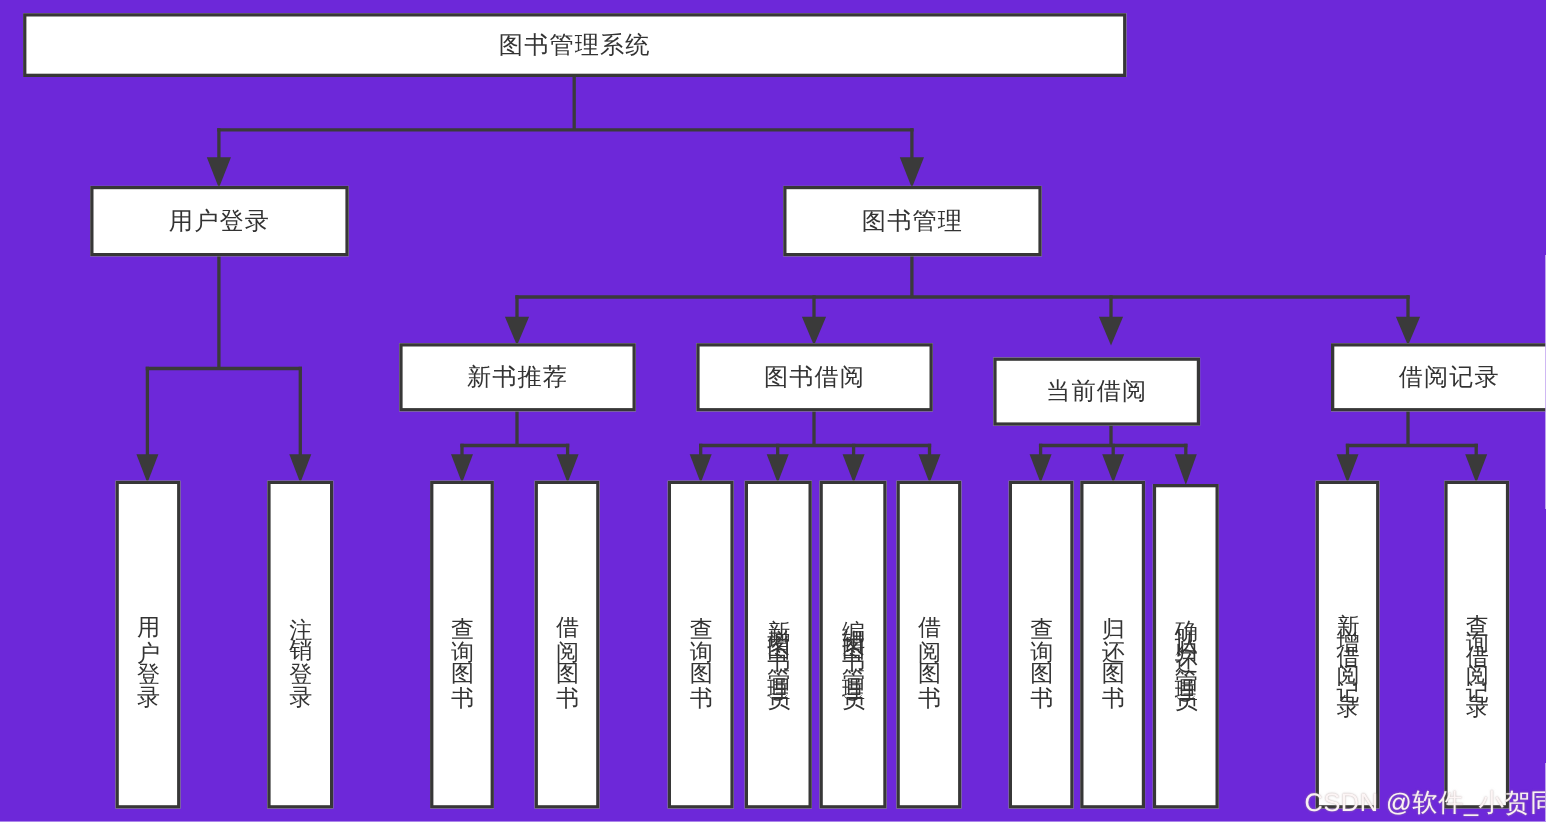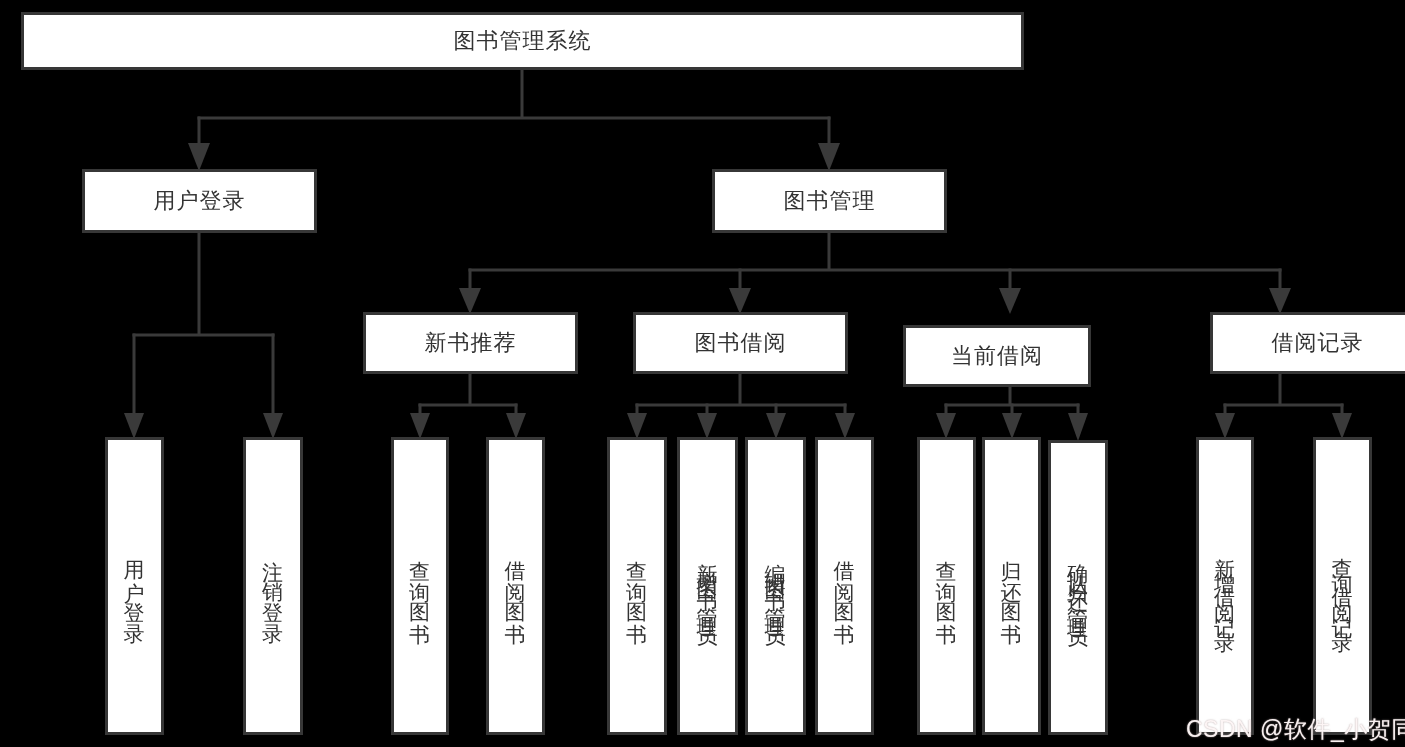--- a/index.html
+++ b/index.html
@@ -3,21 +3,21 @@
 <meta charset="utf-8">
 <style>
   html, body {
     margin: 0; padding: 0;
     background: #ffffff;
     font-family: "Liberation Sans", "DejaVu Sans", sans-serif;
   }
   #stage {
     position: relative;
     width: 1405px; height: 747px;
-    background: #000000;
+    background: #6d28d9;
     overflow: hidden;
   }
   #wires { position: absolute; left: 0; top: 0; z-index: 1; }
   .node {
     position: absolute;
     box-sizing: border-box;
     border: 3px solid #373737;
     background: #ffffff;
     display: flex;
     align-items: center;

